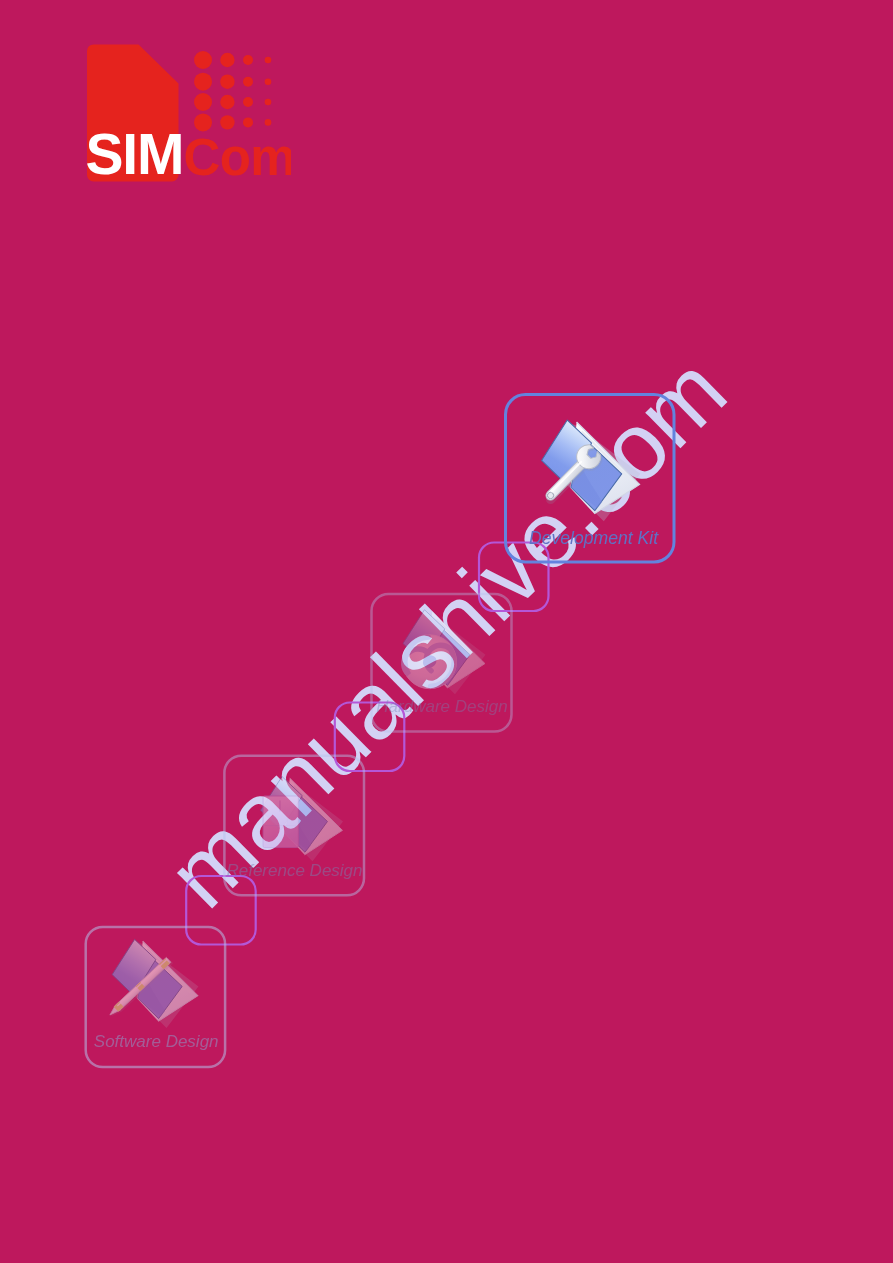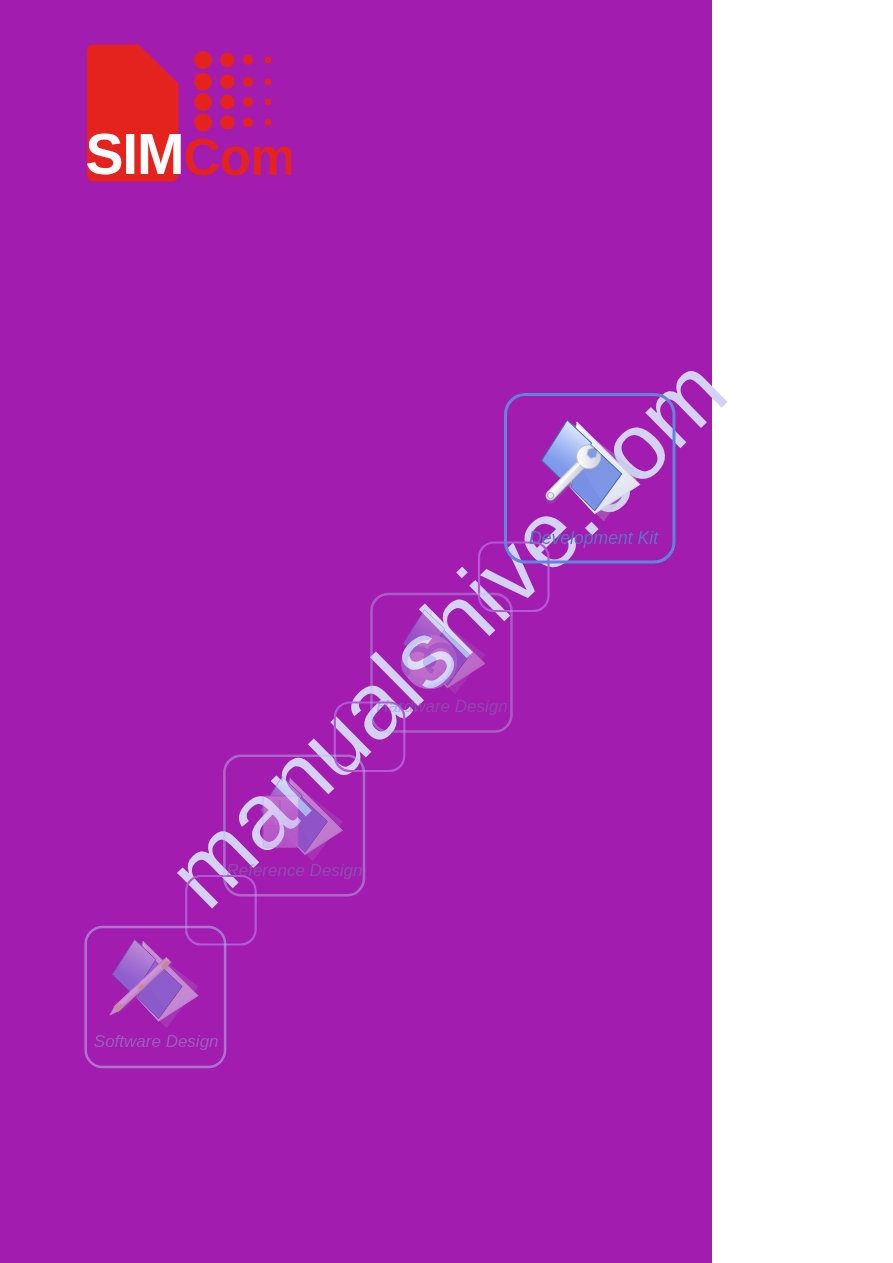--- a/index.html
+++ b/index.html
@@ -1,19 +1,19 @@
 <!DOCTYPE html>
 <html><head>
 <meta charset="utf-8">
 <title>SIMCom Document Cover</title>
 <style>
   html,body{margin:0;padding:0;background:#ffffff;}
   body{width:893px;height:1263px;position:relative;overflow:hidden;
        font-family:"Liberation Sans",sans-serif;}
-  .page{position:absolute;left:0;top:0;width:712px;height:1263px;background:#a21caf;text-align:right;}
+  .page{position:absolute;left:0;top:0;width:893px;height:1263px;background:#be185d;text-align:right;}
 
   
   #logo{position:absolute;left:85.5px;top:43px;width:205px;height:145px;}
 
   
   #watermark{position:absolute;left:0;top:0;width:893px;height:1263px;pointer-events:none;}
   #diagram{position:absolute;left:0;top:0;}
 </style>
 </head>
 <body>

